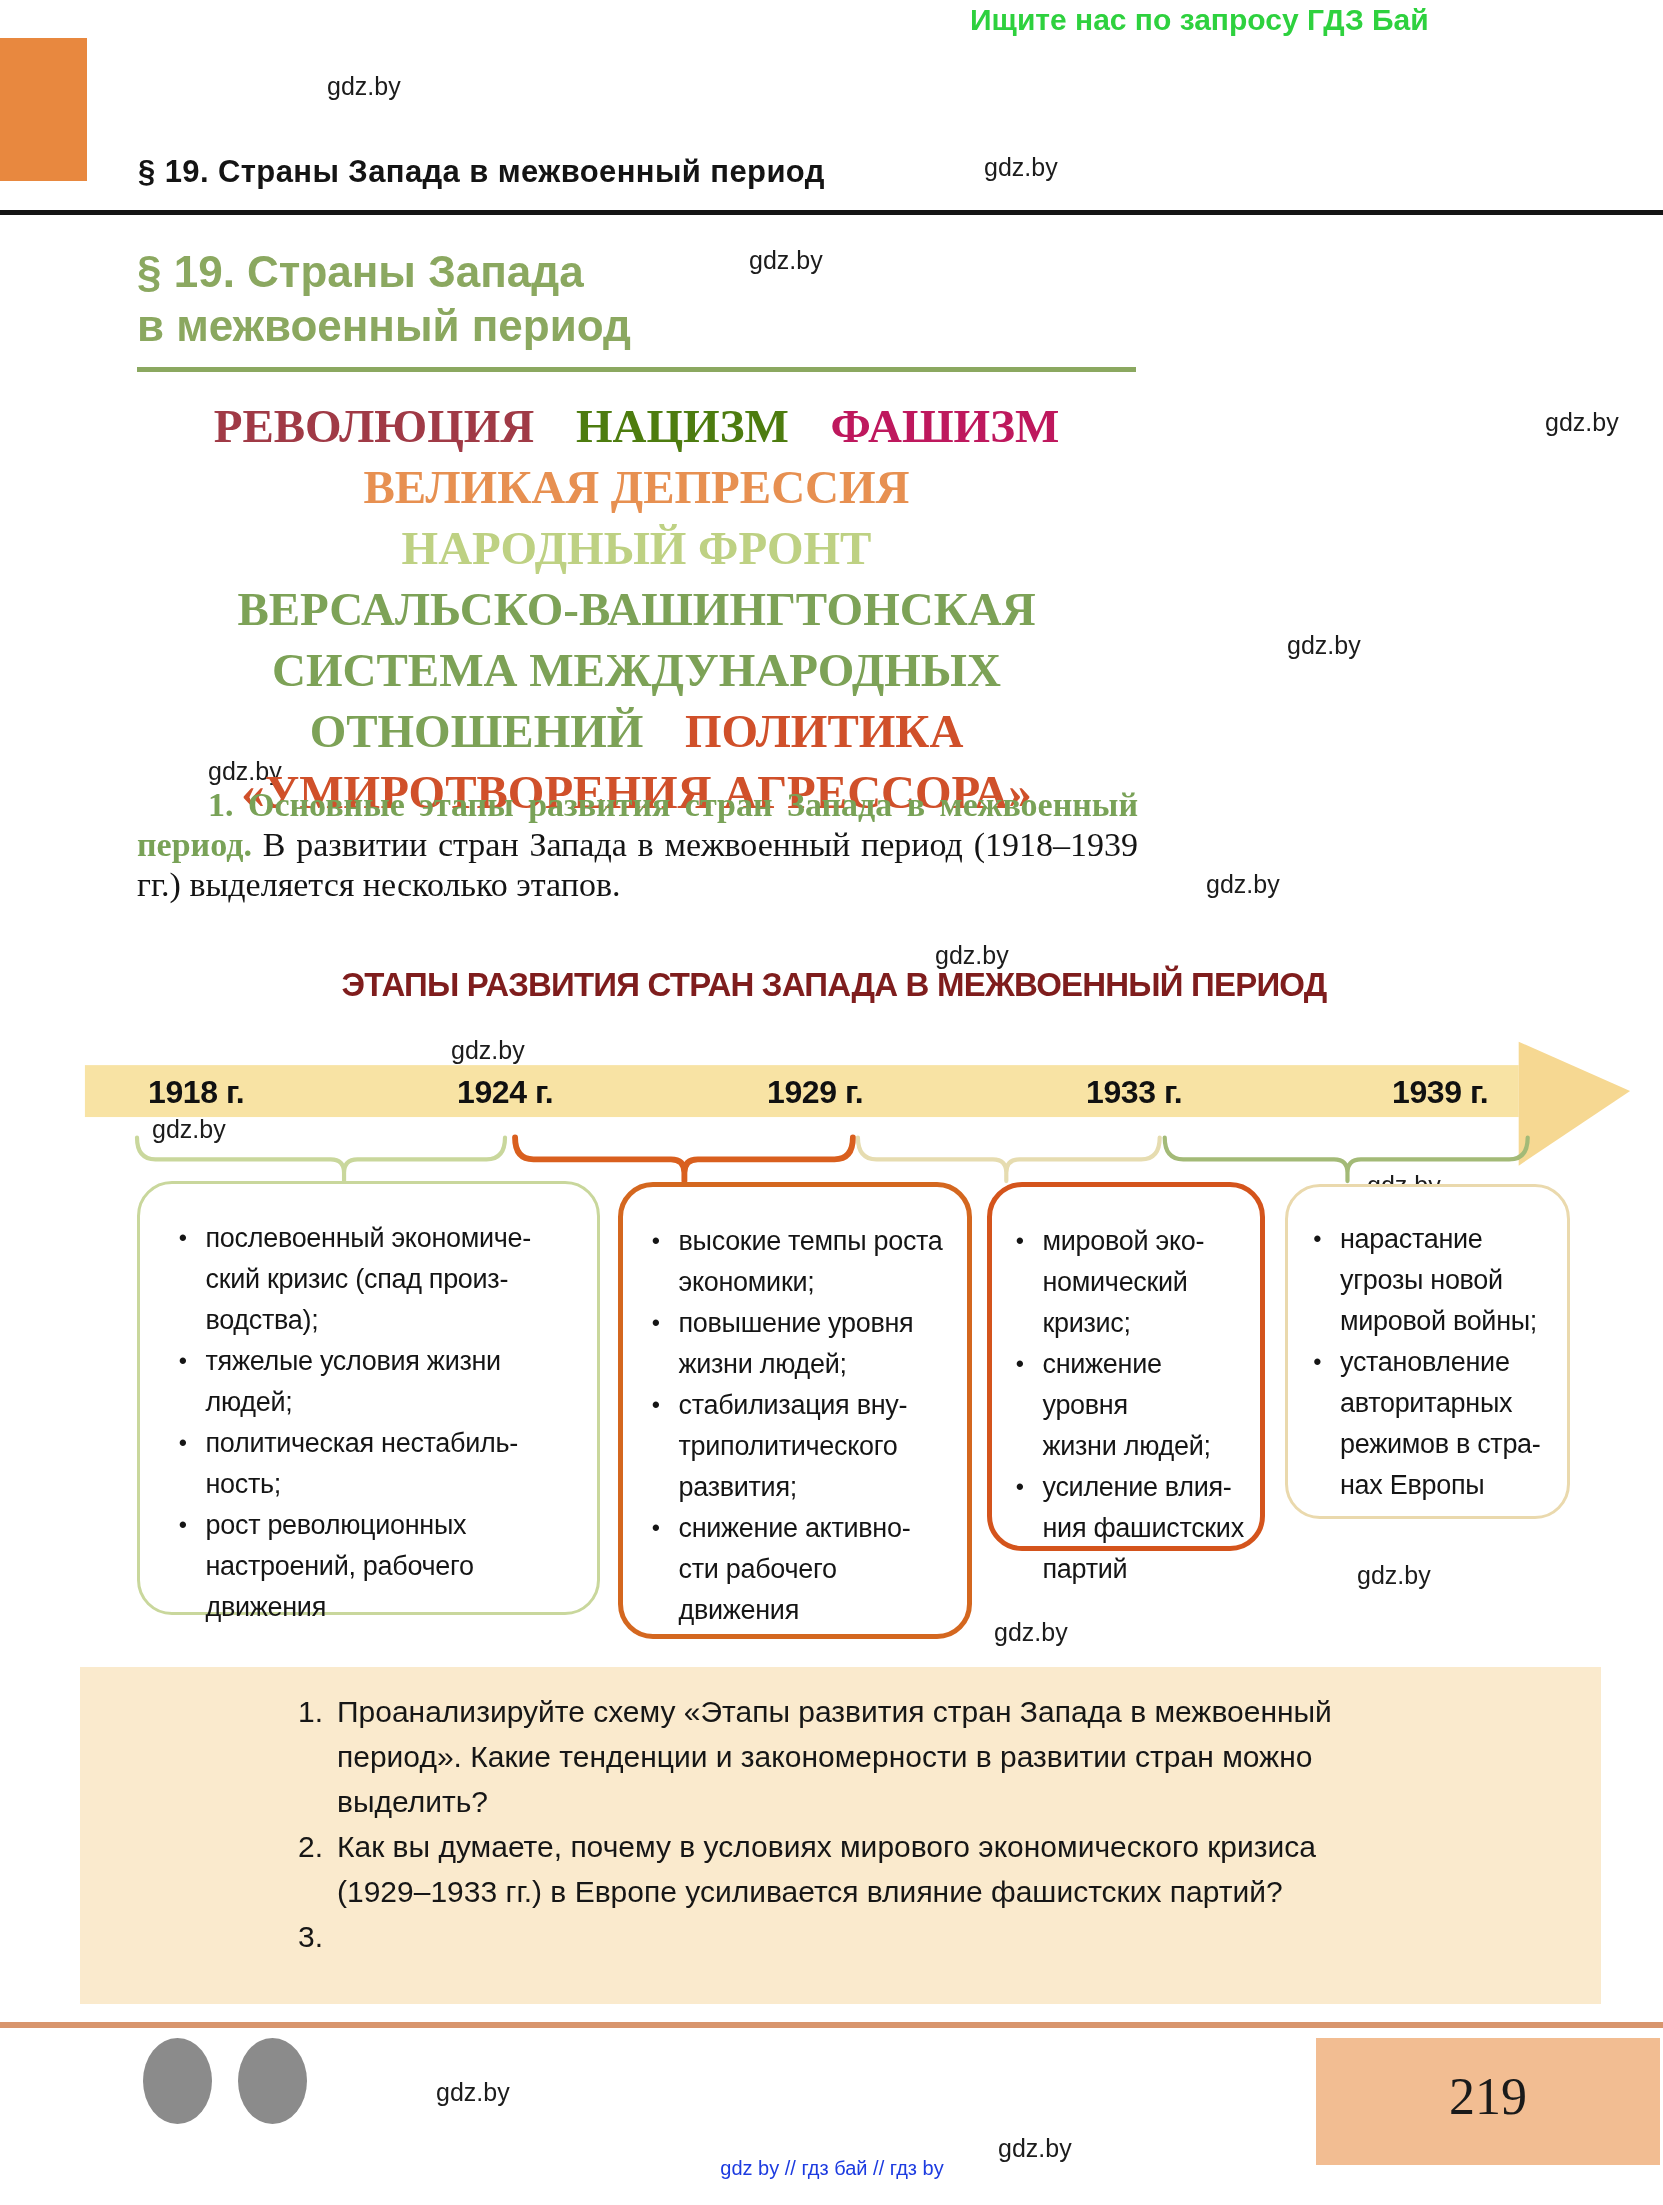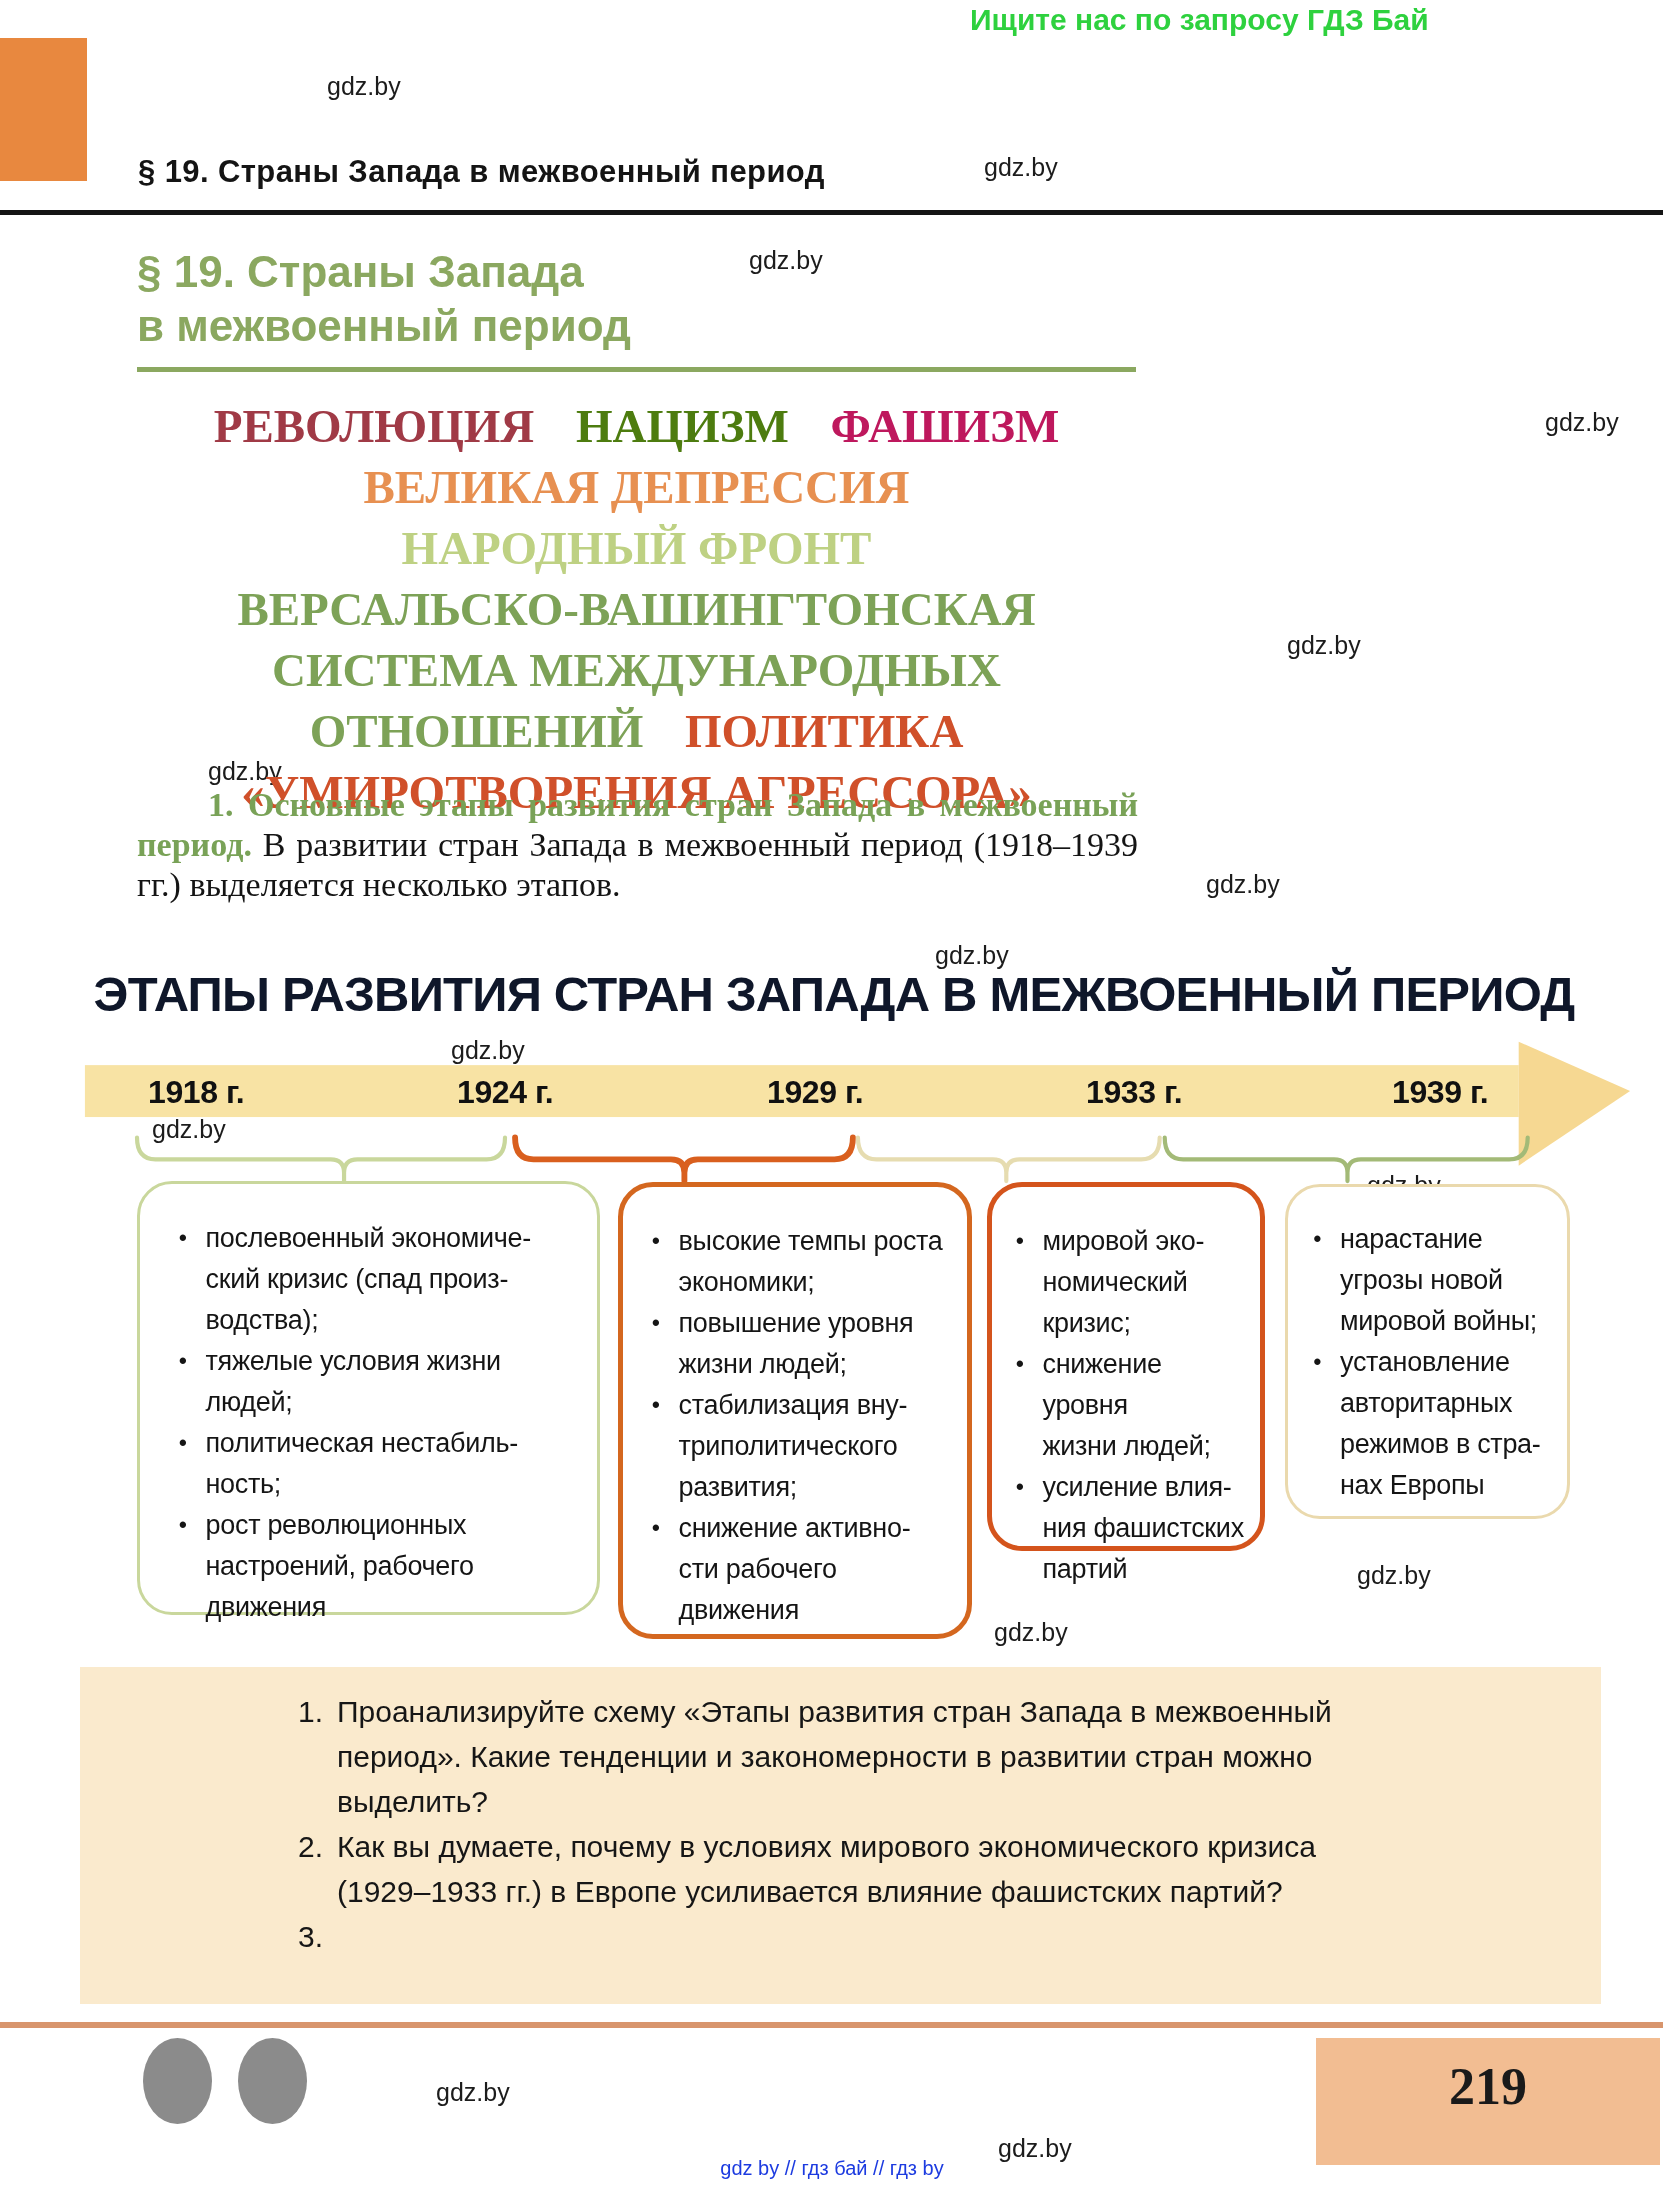--- a/index.html
+++ b/index.html
@@ -27,21 +27,21 @@
   .c-orange{color:#e79051;}
   .c-yg{color:#bed183;}
   .c-olive{color:#7da257;}
   .c-policy{color:#d0502a;}
 
   .para{position:absolute;left:137px;top:785px;width:1001px;margin:0;
         font-family:"Liberation Serif",serif;font-size:34px;line-height:40px;text-align:justify;text-indent:71px;}
   .para .lead{font-weight:700;color:#79a257;}
 
   .dheading{position:absolute;left:50px;top:966px;width:1568px;text-align:center;
-            font-size:49px;font-weight:700;color:#0f172a;letter-spacing:-0.8px;}
+            font-size:33px;font-weight:700;color:#7f1d1d;letter-spacing:-0.8px;}
 
   .arrow-svg{position:absolute;left:80px;top:1040px;}
   .braces-svg{position:absolute;left:80px;top:1134px;}
   .year{position:absolute;top:1074px;font-size:32px;font-weight:700;color:#111;letter-spacing:-0.4px;white-space:nowrap;}
 
   .box{position:absolute;background:#ffffff;box-sizing:border-box;border-radius:35px;}
   .box ul{margin:0;padding:0;list-style:none;font-size:27px;line-height:41px;letter-spacing:-0.3px;color:#151515;}
   .box li{position:relative;padding-left:28.5px;}
   .box li::before{content:"\2022";position:absolute;left:1.7px;top:0;font-size:23.5px;}
   .box li span{white-space:pre-line;}
@@ -56,21 +56,21 @@
   .qn{flex:none;width:39px;}
   .qt{white-space:pre-line;}
 
   .rule-salmon{position:absolute;left:0;top:2022px;width:1664px;height:5.9px;background:#d8956d;}
   .circle{position:absolute;top:2038px;width:69px;height:86px;border-radius:50%;background:#8b8b8b;}
   .circle.c1{left:143px;}
   .circle.c2{left:238px;}
 
   .pagebox{position:absolute;left:1316px;top:2038px;width:344px;height:127px;background:#f2bd92;
            text-align:center;font-family:"Liberation Serif",serif;font-size:52px;color:#1a1a1a;}
-  .pagebox span{display:inline-block;margin-top:19px;font-weight:bold;}
+  .pagebox span{display:inline-block;margin-top:29px;}
 
   .links{position:absolute;left:50%;top:2157px;transform:translateX(-50%);
          font-size:20px;color:#1c3be0;white-space:nowrap;cursor:pointer;}
 </style>
 </head>
 <body>
 
 <div class="page">
 
   <div class="promo">Ищите нас по запросу ГДЗ Бай</div>

